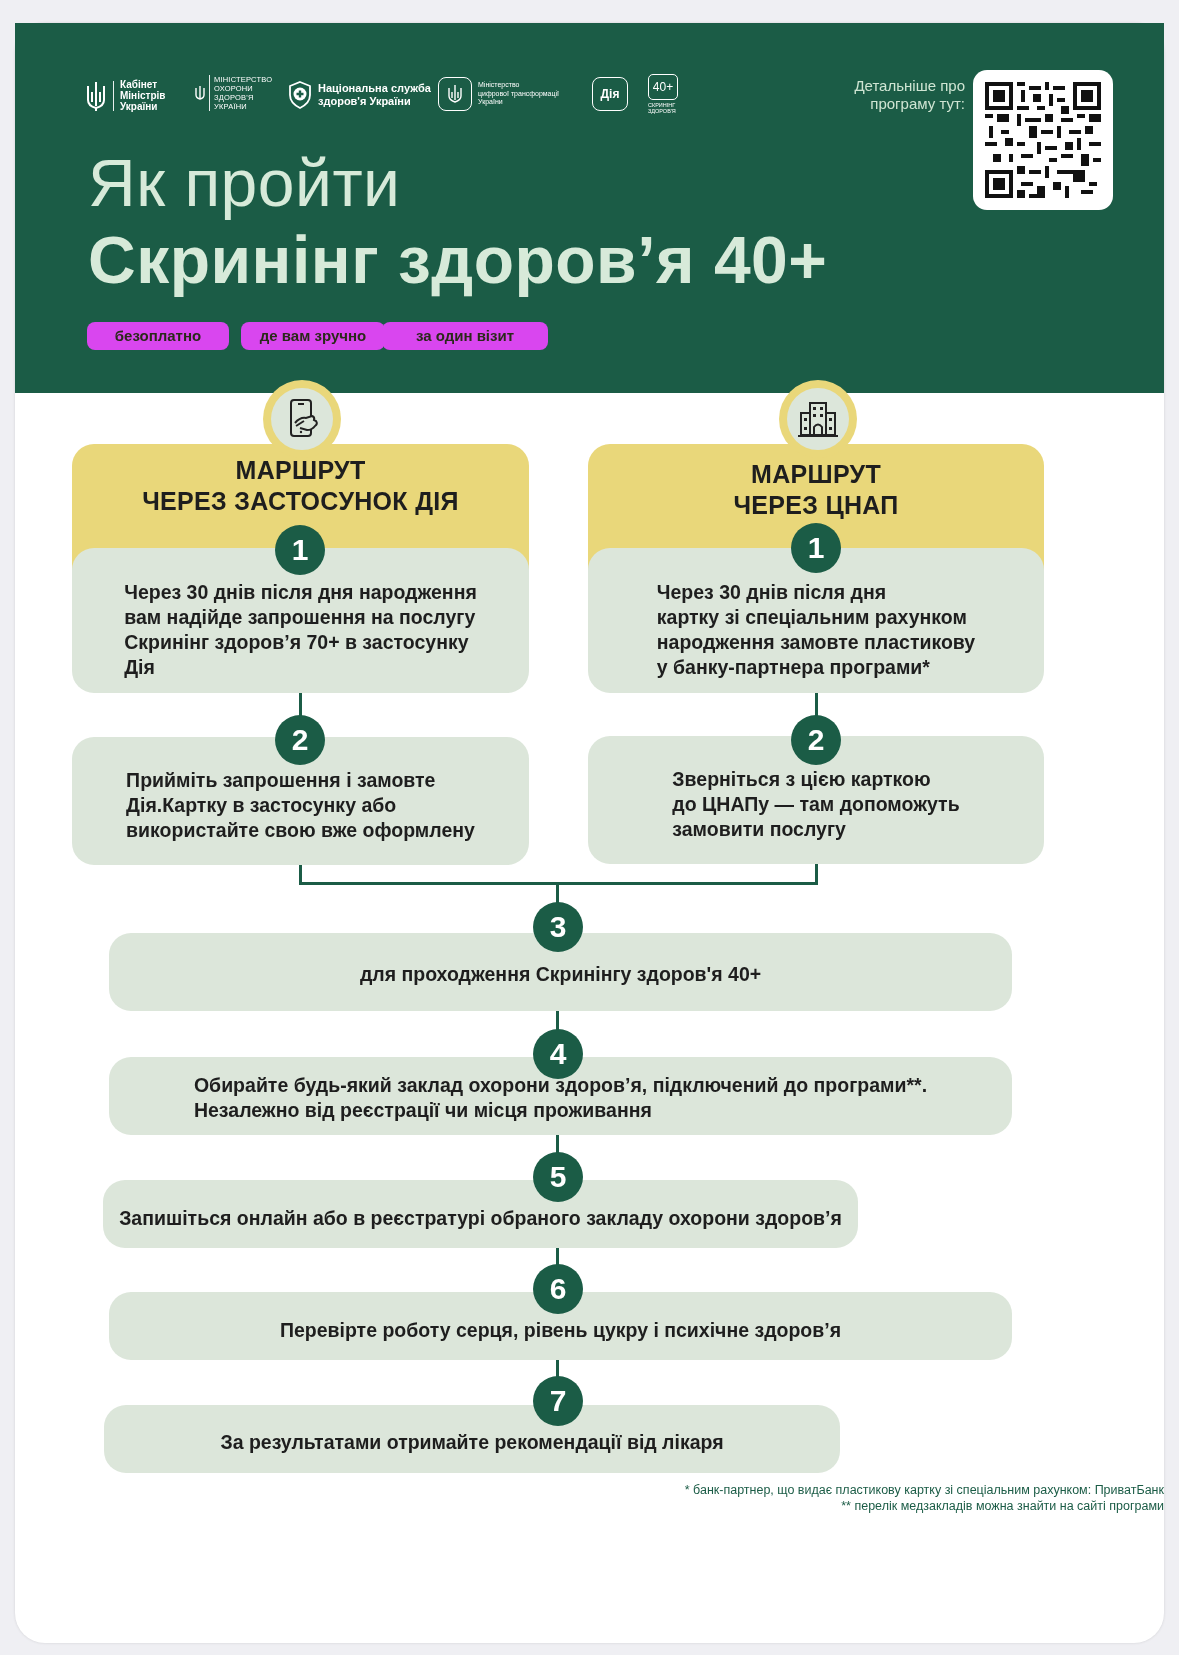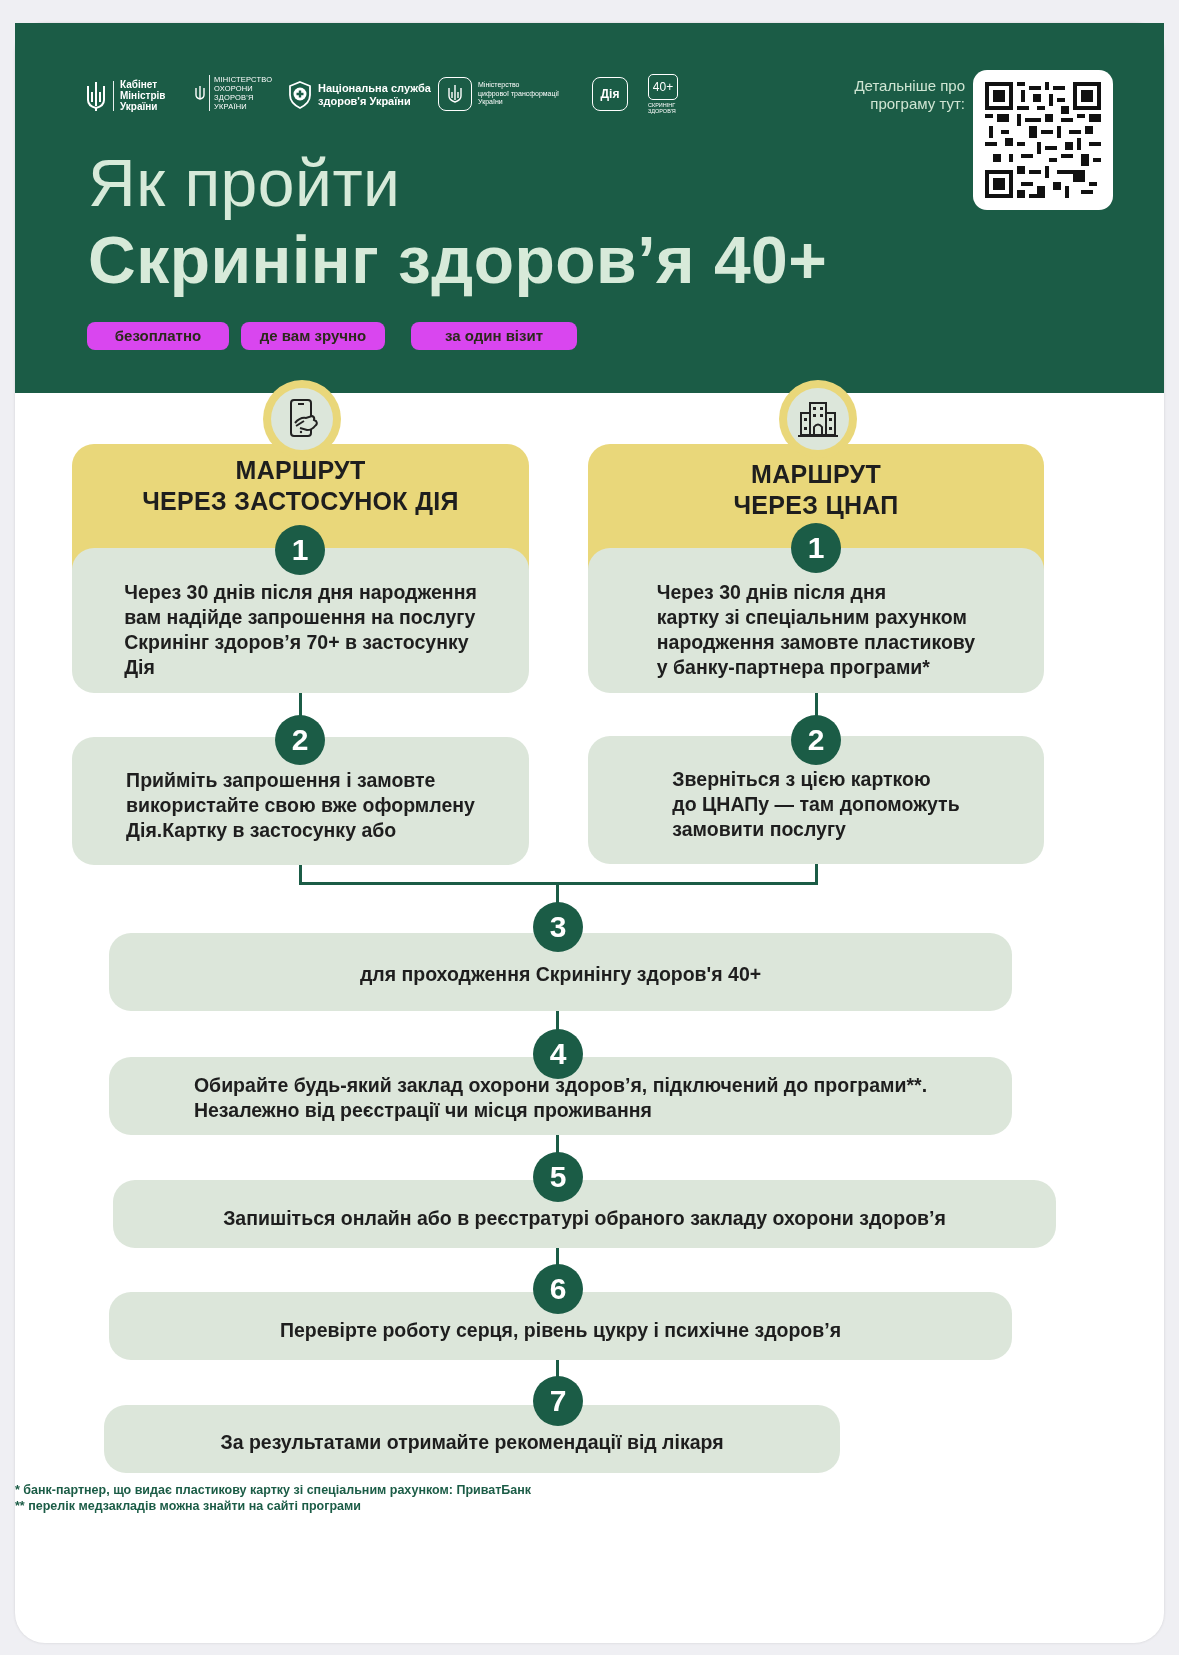--- a/index.html
+++ b/index.html
@@ -72,22 +72,22 @@
   }
   .card .t { font-size: 19.5px; line-height: 25px; }
   .num {
     position: absolute; width: 50px; height: 50px; border-radius: 50%;
     background: #1b5c46; color: #ffffff; font-weight: bold; font-size: 30px;
     text-align: center; line-height: 50px;
   }
   .vline { position: absolute; width: 3px; background: #1b5c46; }
   .hline { position: absolute; height: 3px; background: #1b5c46; }
   .footnote {
-    position: absolute; left: 0; width: 1149px; text-align: left; color: #1b5c46;
-    font-weight: bold; font-size: 12.5px; line-height: 16px;
+    position: absolute; left: 0; width: 1149px; text-align: right; color: #1b5c46;
+    font-weight: normal; font-size: 12.5px; line-height: 16px;
   }
 </style>
 </head>
 <body>
 
 <div class="poster">
 
   <div class="header">
 
     <div class="logo" style="left:70px; top:56px;">
@@ -225,21 +225,21 @@
             <rect x="11" y="28" width="4" height="1"></rect>
         </g>
       </svg>
     </div>
 
     <div class="title1">Як пройти</div>
     <div class="title2">Скринінг здоров’я 40+</div>
 
     <div class="tag" style="left:72px; width:142px;">безоплатно</div>
     <div class="tag" style="left:226px; width:144px;">де вам зручно</div>
-    <div class="tag" style="left:396px; width:166px;">за один візит</div>
+    <div class="tag" style="left:367px; width:166px;">за один візит</div>
   </div>
 
   <div class="vline" style="left:284px; top:668px; height:70px;"></div>
   <div class="vline" style="left:800px; top:668px; height:70px;"></div>
   <div class="vline" style="left:284px; top:840px; height:22px;"></div>
   <div class="vline" style="left:800px; top:840px; height:22px;"></div>
   <div class="hline" style="left:284px; top:859px; width:519px;"></div>
   <div class="vline" style="left:541px; top:859px; height:40px;"></div>
   <div class="vline" style="left:541px; top:985px; height:40px;"></div>
   <div class="vline" style="left:541px; top:1108px; height:40px;"></div>
@@ -269,22 +269,22 @@
       <div>вам надійде запрошення на послугу</div>
       <div>Скринінг здоров’я 70+ в застосунку</div>
       <div>Дія</div>
     </div>
   </div>
   <div class="num" style="left:260px; top:502px;">1</div>
 
   <div class="card" style="left:57px; top:714px; width:457px; height:128px; padding-top:8px;">
     <div class="t">
       <div>Прийміть запрошення і замовте</div>
+      <div>Дія.Картку в застосунку або</div>
       <div>використайте свою вже оформлену</div>
-      <div>Дія.Картку в застосунку або</div>
     </div>
   </div>
   <div class="num" style="left:260px; top:692px;">2</div>
 
   <div class="route-top" style="left:573px; width:456px;"></div>
   <div class="icon-badge" style="left:764px; top:357px;">
     <div class="inner">
       <svg width="44" height="40" viewBox="0 0 44 40">
         <rect x="14" y="4" width="16" height="32" stroke="#222" stroke-width="2" fill="none"></rect>
         <rect x="5" y="14" width="9" height="22" stroke="#222" stroke-width="2" fill="none"></rect>
@@ -334,21 +334,21 @@
   <div class="num" style="left:518px; top:879px;">3</div>
 
   <div class="card" style="left:94px; top:1034px; width:903px; height:78px; padding-top:4px;">
     <div class="t">
       <div>Обирайте будь-який заклад охорони здоров’я, підключений до програми**.</div>
       <div>Незалежно від реєстрації чи місця проживання</div>
     </div>
   </div>
   <div class="num" style="left:518px; top:1006px;">4</div>
 
-  <div class="card" style="left:98px; top:1157px; width:943px; height:68px; padding-top:8px;">
+  <div class="card" style="left:88px; top:1157px; width:755px; height:68px; padding-top:8px;">
     <div class="t">
       <div>Запишіться онлайн або в реєстратурі обраного закладу охорони здоров’я</div>
     </div>
   </div>
   <div class="num" style="left:518px; top:1129px;">5</div>
 
   <div class="card" style="left:94px; top:1269px; width:903px; height:68px; padding-top:8px;">
     <div class="t">
       <div>Перевірте роботу серця, рівень цукру і психічне здоров’я</div>
     </div>

